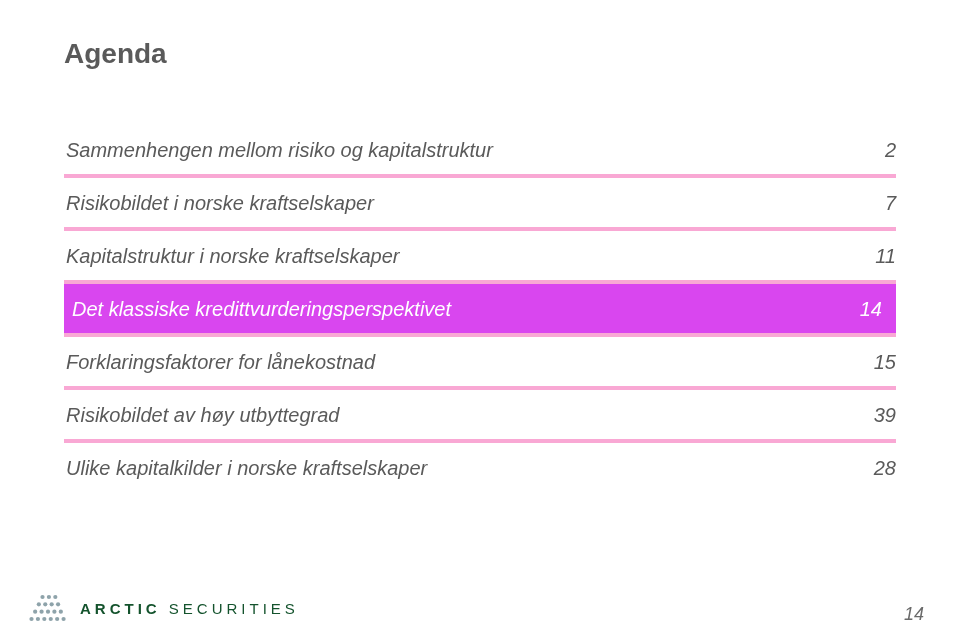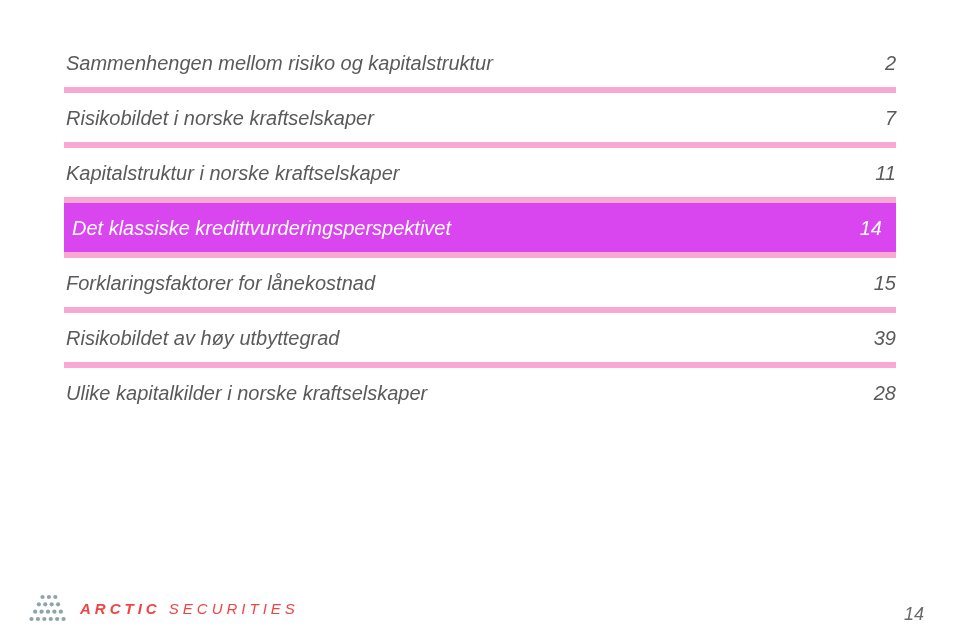--- a/index.html
+++ b/index.html
@@ -13,21 +13,21 @@
     }
     .slide { padding: 38px 64px 0 64px; }
     .title {
       font-size: 28px;
       font-weight: 600;
       color: #5a5a5a;
       margin-bottom: 55px;
       font-family: "Trebuchet MS","Segoe UI",Tahoma,sans-serif;
     }
     .toc { border-collapse: collapse; width: 100%; font-style: italic; }
-    .toc tr { border-bottom: 6px solid #f9a8d4; }
+    .toc tr { border-bottom: 4px solid #f9a8d4; }
     .toc tr:last-child { border-bottom: none; margin-top: 43px; }
     .toc td {
       padding: 14px 0 12px 0;
       font-size: 20px;
       color: #5a5a5a;
       vertical-align: middle;
     }
     .toc td.page { text-align: right; width: 80px; }
     .toc tr.highlight td { background: #d946ef; color: #ffffff; }
     .toc tr.highlight td:first-child { padding-left: 8px; }
@@ -40,35 +40,35 @@
       display: flex;
       justify-content: space-between;
       align-items: flex-end;
       padding: 0 36px 0 26px;
     }
     .brand { display: flex; align-items: center; gap: 10px; }
     .brand-name {
       font-family: Arial, Helvetica, sans-serif;
       font-size: 15px;
       letter-spacing: 4px;
-      color: #ef4444;
-      font-style: italic;
+      color: #14532d;
     }
     .brand-name strong { font-weight: 700; }
     .page-number {
       font-size: 18px;
       color: #6a6a6a;
       font-style: italic;
     }
     svg.logo { width: 44px; height: 34px; }
   </style>
 </head>
 <body>
 
 <div class="slide">
+  <h1 class="title">Agenda</h1>
 
   <table class="toc">
     <tbody>
       <tr>
         <td>Sammenhengen mellom risiko og kapitalstruktur</td>
         <td class="page">2</td>
       </tr>
       <tr>
         <td>Risikobildet i norske kraftselskaper</td>
         <td class="page">7</td>

